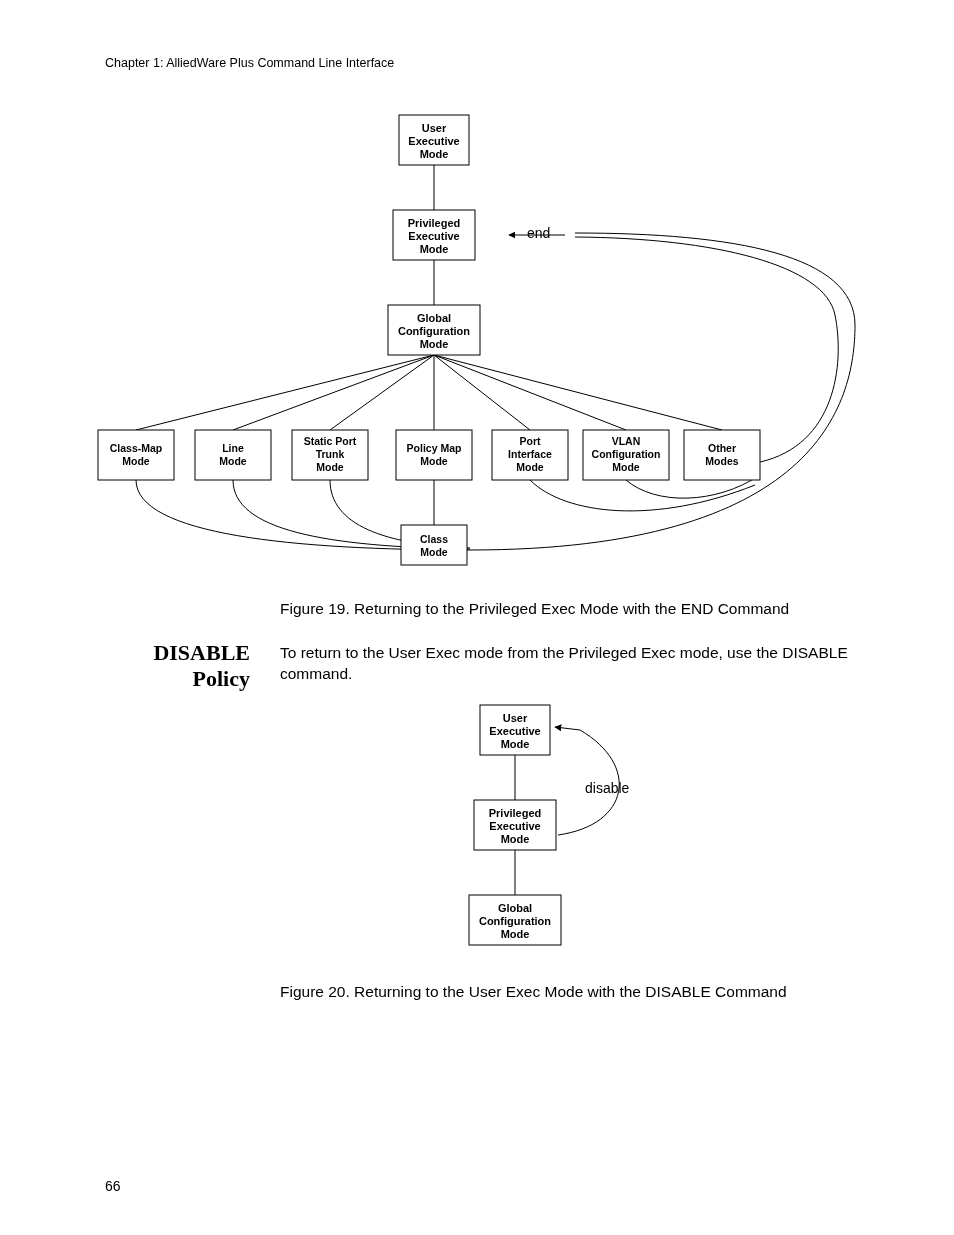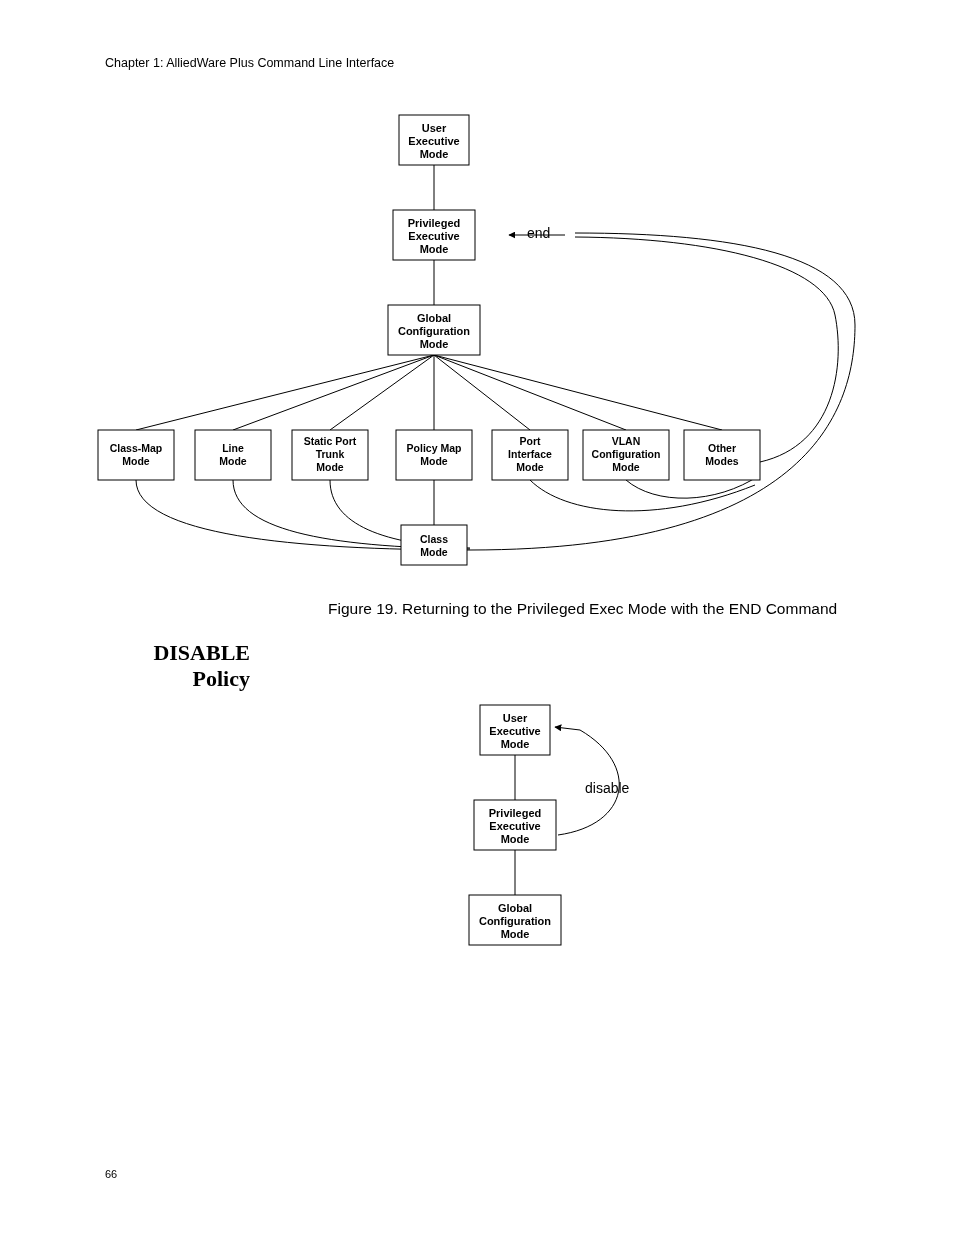--- a/index.html
+++ b/index.html
@@ -39,23 +39,23 @@
     text-align: right;
     line-height: 1.2;
   }
   .body-text {
     position: absolute;
     font-size: 15.5px;
     line-height: 1.35;
   }
   .page-number {
     position: absolute;
-    bottom: 55px;
+    bottom: 41px;
     left: 105px;
-    font-size: 11px;
+    font-size: 14px;
   }
   
   .box {
     fill: #fff;
     stroke: #000;
     stroke-width: 1;
   }
   .box-text {
     font-family: Arial, Helvetica, sans-serif;
     font-weight: bold;
@@ -167,27 +167,28 @@
     <text class="box-text-sm" x="627" y="347">Other</text>
     <text class="box-text-sm" x="627" y="360">Modes</text>
 
     <rect class="box" x="306" y="420" width="66" height="40"></rect>
     <text class="box-text-sm" x="339" y="438">Class</text>
     <text class="box-text-sm" x="339" y="451">Mode</text>
 
     <text class="label-text" x="432" y="133">end</text>
   </svg>
 
-  <div class="caption" style="left:280px; top:600px; width:600px; text-align:left;margin-left:48px;">Figure 19. Returning to the Privileged Exec Mode with the END Command</div>
+  <div class="caption" style="left:280px; top:600px; width:600px; text-align:left;">Figure 19. Returning to the Privileged Exec Mode with the END Command</div>
 
   <div class="section-title" style="left:105px; top:640px; width:145px;">
     <span>DISABLE</span><br>
     <span>Policy</span>
   </div>
 
+  <div class="body-text" style="left:280px; top:643px; width:570px;">To return to the User Exec mode from the Privileged Exec mode, use the DISABLE command.</div>
 
   <svg class="diagram-svg" style="left:380px; top:695px;" width="320" height="270" viewBox="0 0 320 270">
     <defs>
       <marker id="arrow2" viewBox="0 0 10 10" refX="9" refY="5" markerWidth="7" markerHeight="7" orient="auto-start-reverse">
         <path d="M 0 0 L 10 5 L 0 10 z" fill="#000"></path>
       </marker>
     </defs>
 
     <line class="line" x1="135" y1="60" x2="135" y2="105"></line>
     <line class="line" x1="135" y1="155" x2="135" y2="200"></line>
@@ -206,16 +207,17 @@
     <text class="box-text" x="135" y="148">Mode</text>
 
     <rect class="box" x="89" y="200" width="92" height="50"></rect>
     <text class="box-text" x="135" y="217">Global</text>
     <text class="box-text" x="135" y="230">Configuration</text>
     <text class="box-text" x="135" y="243">Mode</text>
 
     <text class="label-text" x="205" y="98">disable</text>
   </svg>
 
+  <div class="caption" style="left:280px; top:983px; width:600px; text-align:left;">Figure 20. Returning to the User Exec Mode with the DISABLE Command</div>
 
   <div class="page-number">66</div>
 
 </div>
 
 </body></html>

